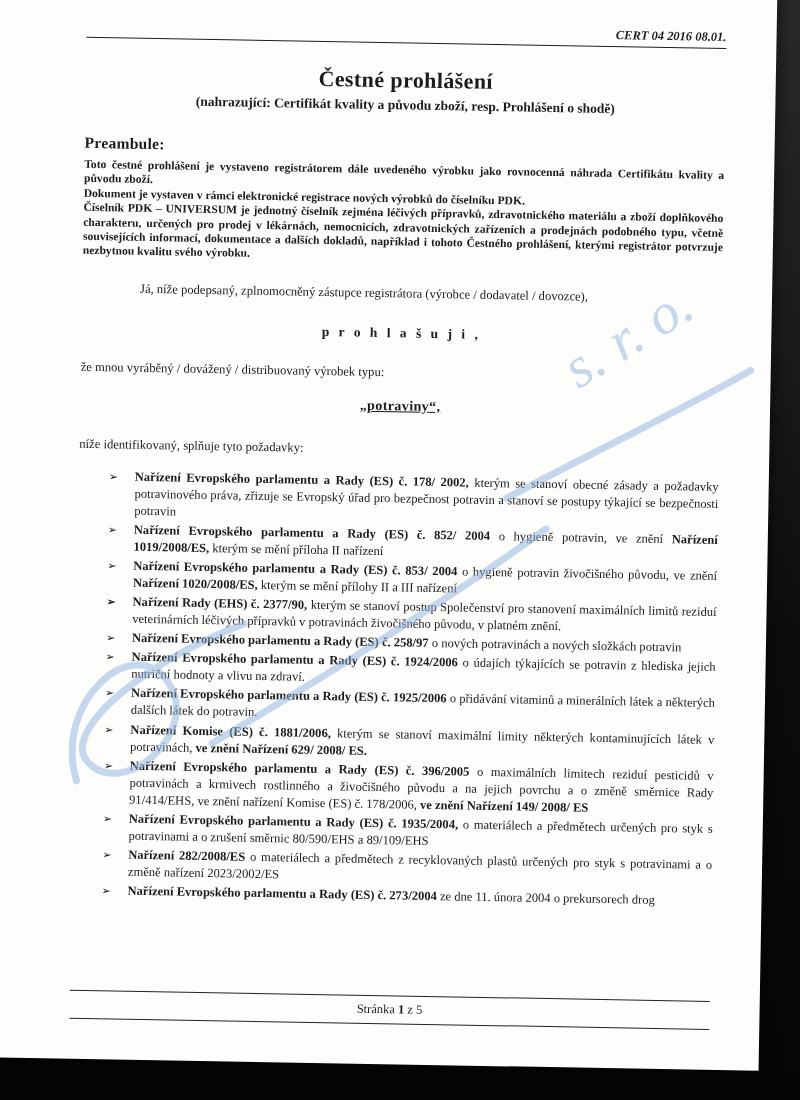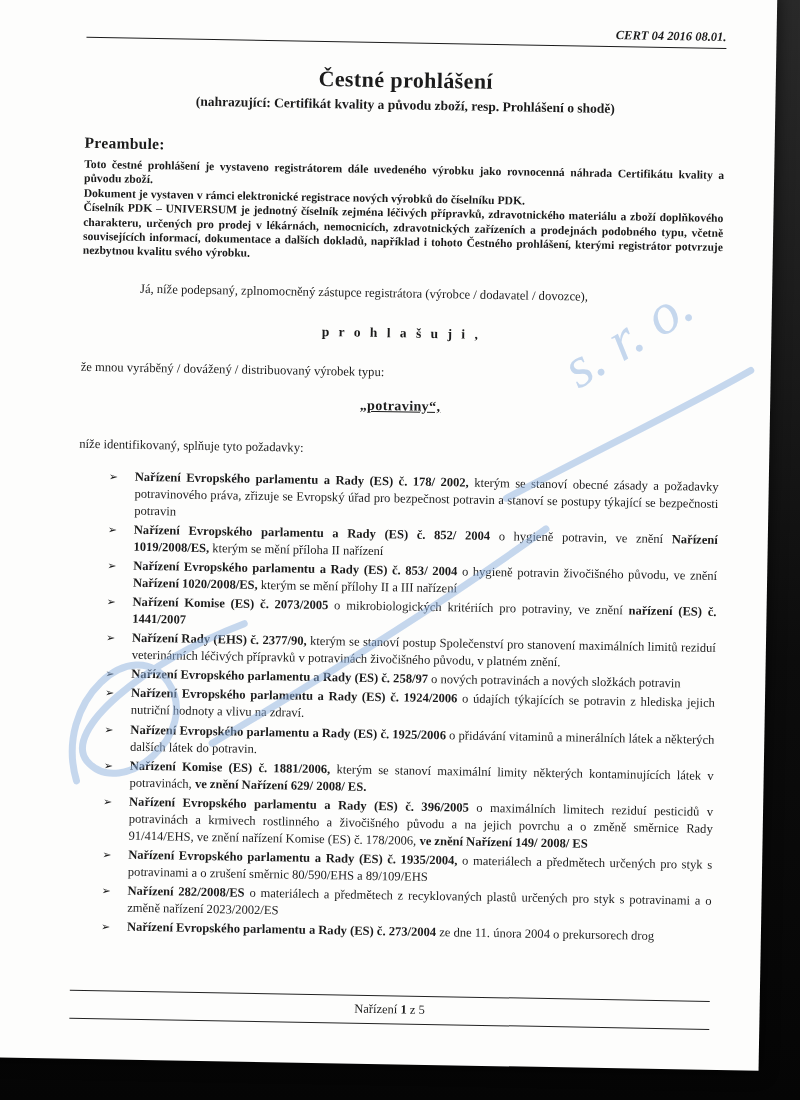--- a/index.html
+++ b/index.html
@@ -60,34 +60,34 @@
     <p class="product-line">že mnou vyráběný / dovážený  / distribuovaný výrobek typu:</p>
     <div class="product-type-wrap">
       <span class="product-type">„potraviny“,</span>
     </div>
     <p class="req-intro">níže identifikovaný, splňuje tyto požadavky:</p>
 
     <ul class="requirements">
         <li><span class="marker">➢</span><span><span class="b">Nařízení Evropského parlamentu a Rady (ES) č. 178/ 2002,</span><span> kterým se stanoví obecné zásady a požadavky potravinového práva, zřizuje se Evropský úřad pro bezpečnost potravin a stanoví se postupy týkající se bezpečnosti potravin</span></span></li>
         <li><span class="marker">➢</span><span><span class="b">Nařízení Evropského parlamentu a Rady (ES) č. 852/ 2004</span><span> o hygieně potravin, ve znění </span><span class="b">Nařízení 1019/2008/ES,</span><span> kterým se mění příloha II nařízení</span></span></li>
         <li><span class="marker">➢</span><span><span class="b">Nařízení Evropského parlamentu a Rady (ES) č. 853/ 2004</span><span> o hygieně potravin živočišného původu, ve znění </span><span class="b">Nařízení 1020/2008/ES,</span><span> kterým se mění přílohy II a III nařízení</span></span></li>
-        <li><span class="marker">➢</span><span><span class="b">Nařízení Komise (ES) č. 2073/2005</span><span> o mikrobiologických kritériích pro potraviny, ve znění </span><span class="b">nařízení (ES) č. 1441/2007</span></span></li>
+        <li><span class="marker">➢</span></li>
         <li><span class="marker">➢</span><span><span class="b">Nařízení Rady (EHS) č. 2377/90,</span><span> kterým se stanoví postup Společenství pro stanovení maximálních limitů reziduí veterinárních léčivých přípravků v potravinách živočišného původu, v platném znění.</span></span></li>
         <li><span class="marker">➢</span><span><span class="b">Nařízení Evropského parlamentu a Rady (ES) č. 258/97</span><span> o nových potravinách a nových složkách potravin</span></span></li>
         <li><span class="marker">➢</span><span><span class="b">Nařízení Evropského parlamentu a Rady (ES) č. 1924/2006</span><span> o údajích týkajících se potravin z hlediska jejich nutriční hodnoty a vlivu na zdraví.</span></span></li>
         <li><span class="marker">➢</span><span><span class="b">Nařízení Evropského parlamentu a Rady (ES) č. 1925/2006</span><span> o přidávání vitaminů a minerálních látek a některých dalších látek do potravin.</span></span></li>
         <li><span class="marker">➢</span><span><span class="b">Nařízení Komise (ES) č. 1881/2006,</span><span> kterým se stanoví maximální limity některých kontaminujících látek v potravinách, </span><span class="b">ve znění Nařízení 629/ 2008/ ES.</span></span></li>
         <li><span class="marker">➢</span><span><span class="b">Nařízení Evropského parlamentu a Rady (ES) č. 396/2005</span><span> o maximálních limitech reziduí pesticidů v potravinách a krmivech rostlinného a živočišného původu a na jejich povrchu a o změně směrnice Rady 91/414/EHS, ve znění nařízení Komise (ES) č. 178/2006, </span><span class="b">ve znění Nařízení 149/ 2008/ ES</span></span></li>
         <li><span class="marker">➢</span><span><span class="b">Nařízení Evropského parlamentu a Rady (ES) č. 1935/2004,</span><span> o materiálech a předmětech určených pro styk s potravinami a o zrušení směrnic 80/590/EHS a 89/109/EHS</span></span></li>
         <li><span class="marker">➢</span><span><span class="b">Nařízení 282/2008/ES</span><span> o materiálech a předmětech z recyklovaných plastů určených pro styk s potravinami a o změně nařízení 2023/2002/ES</span></span></li>
         <li><span class="marker">➢</span><span><span class="b">Nařízení Evropského parlamentu a Rady (ES) č. 273/2004</span><span> ze dne 11. února 2004 o prekursorech drog</span></span></li>
       </ul>
 
     <div class="footer">
-      <span><span>Nařízení </span><span class="b">1</span><span> z </span><span>5</span></span>
+      <span><span>Stránka </span><span class="b">1</span><span> z </span><span>5</span></span>
     </div>
 
     <svg class="watermark" viewBox="0 0 782 1078" xmlns="http://www.w3.org/2000/svg">
       <path d="M 95 800 C 70 720 150 650 185 700 C 220 750 140 820 105 780 C 80 750 160 680 260 640"></path>
       <path d="M 230 760 C 360 680 480 600 560 540"></path>
       <path d="M 520 510 C 620 455 700 415 762 378"></path>
       <text x="590" y="400" font-size="58" transform="rotate(-33 590 400)">s. r. o.</text>
     </svg>
 
   </div>

